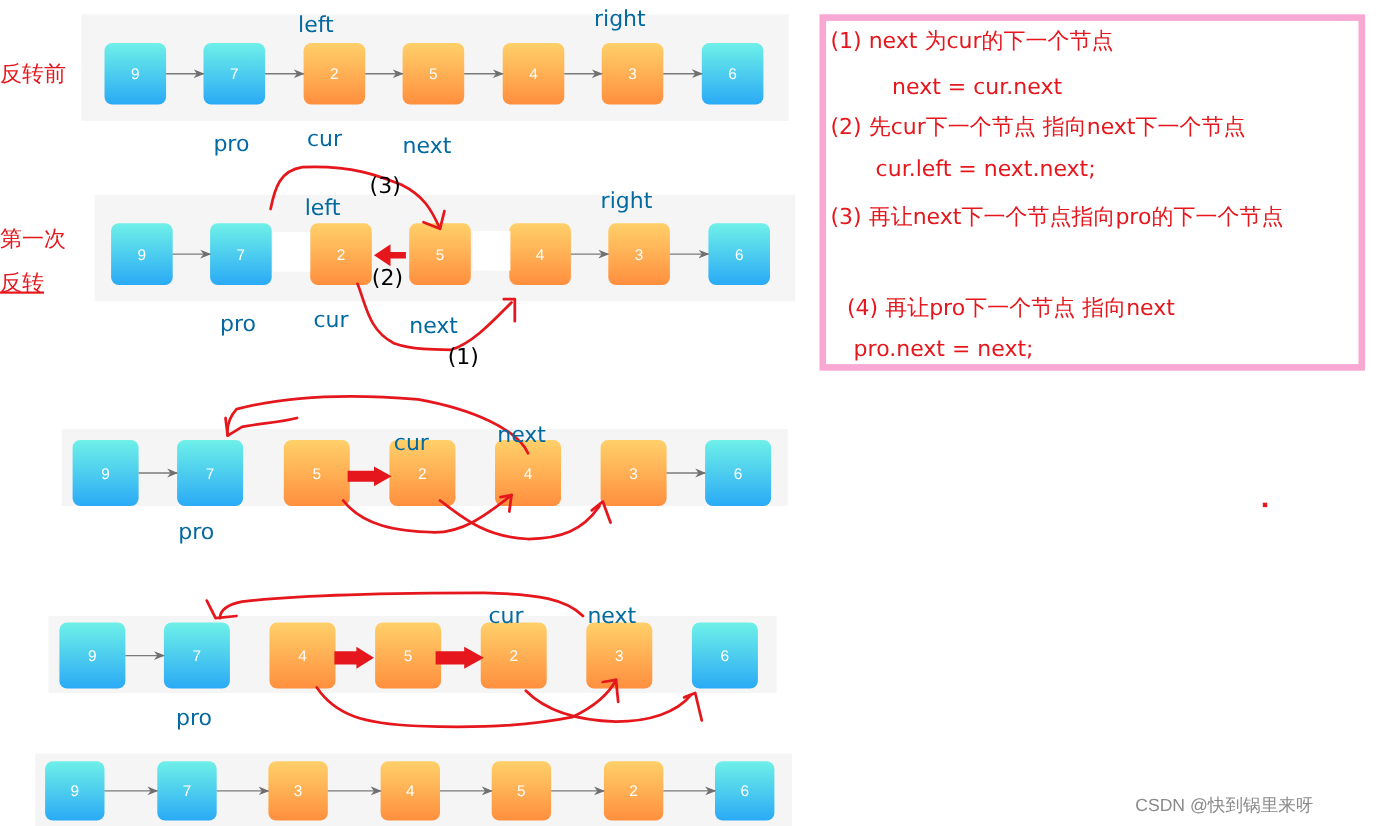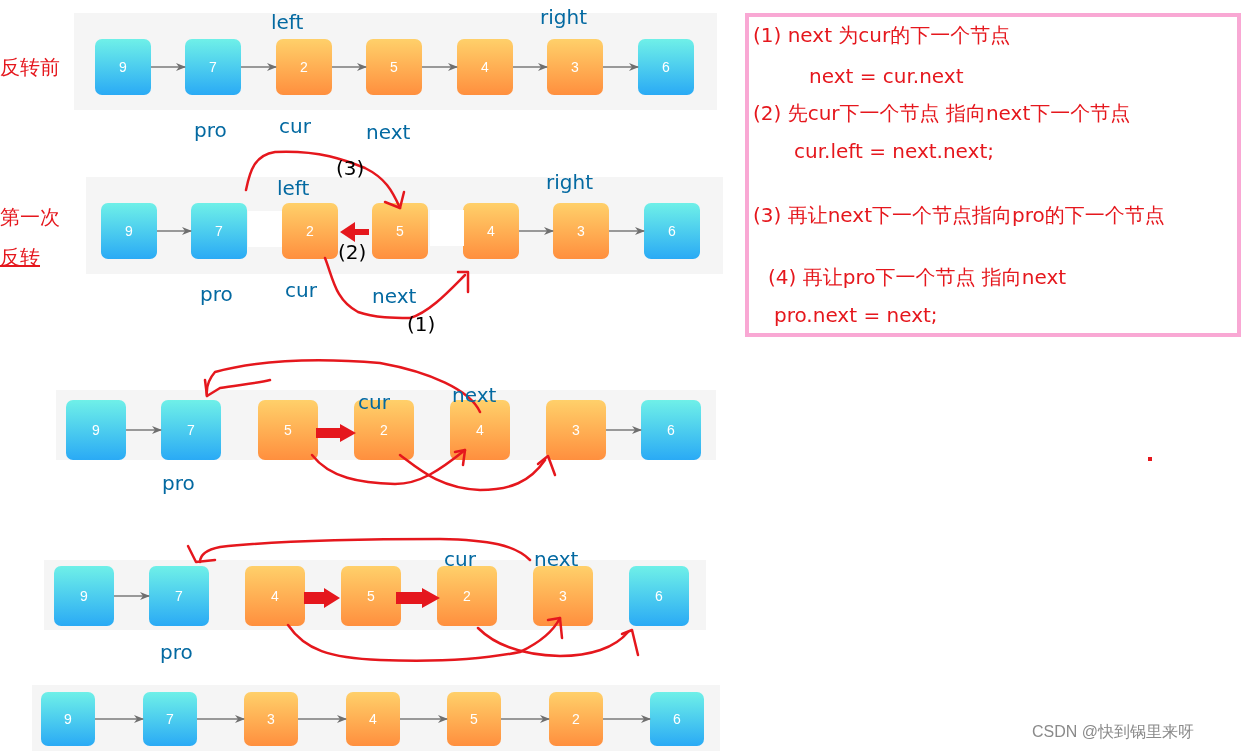--- a/index.html
+++ b/index.html
@@ -5,21 +5,21 @@
   html, body { margin:0; padding:0; background:#ffffff; }
   body { width:1258px; height:751px; position:relative; overflow:hidden; font-family:"DejaVu Sans", sans-serif; }
   .strip { position:absolute; background:#f5f5f5; }
   .node { position:absolute; width:56px; height:56px; border-radius:7px; color:#fff; font-family:"Liberation Sans", sans-serif; font-size:14px; display:flex; align-items:center; justify-content:center; box-sizing:border-box; }
   .node.blue { background:linear-gradient(#6ff0e8, #2aaaf5); }
   .node.orange { background:linear-gradient(#ffd06a, #ff8f3e); }
   .lbl { position:absolute; color:#0369a1; font-family:"DejaVu Sans", sans-serif; font-size:20px; line-height:1; white-space:nowrap; }
   .lbl.black { color:#000; }
   .rowlabel { position:absolute; color:#e5171d; font-size:20px; line-height:1.9; white-space:nowrap; }
   svg.overlay { position:absolute; left:0; top:0; width:1258px; height:751px; pointer-events:none; }
-  .note { position:absolute; left:745px; top:13px; width:496px; height:324px; border:4px solid #f9a8d4; box-sizing:border-box; }
+  .note { position:absolute; left:745px; top:13px; width:496px; height:324px; border:6px solid #f9a8d4; box-sizing:border-box; }
   .note-line { position:absolute; color:#e5171d; font-size:20px; white-space:nowrap; line-height:1; }
   .watermark { position:absolute; left:1032px; top:722px; color:#8a8a8a; font-size:16px; font-family:"Liberation Sans", sans-serif; white-space:nowrap; }
   .dot { position:absolute; left:1148px; top:457px; width:4px; height:4px; background:#e5171d; }
 </style>
 </head>
 <body>
 
 <div class="strip" style="left:74px;top:13px;width:643px;height:97px;"></div>
 <div class="strip" style="left:86px;top:177px;width:637px;height:97px;"></div>
 <div class="strip" style="left:56px;top:390px;width:660px;height:70px;"></div>
@@ -152,19 +152,19 @@
 
 <div class="lbl" style="left:444px;top:549px;">cur</div>
 <div class="lbl" style="left:534px;top:549px;">next</div>
 <div class="lbl" style="left:160px;top:642px;">pro</div>
 
 <div class="note">
   <div class="note-line" style="left:4px;top:8px;">(1)  next 为cur的下一个节点</div>
   <div class="note-line" style="left:60px;top:49px;">next = cur.next</div>
   <div class="note-line" style="left:4px;top:86px;">(2) 先cur下一个节点 指向next下一个节点</div>
   <div class="note-line" style="left:45px;top:124px;">cur.left = next.next;</div>
-  <div class="note-line" style="left:4px;top:168px;margin-top:20px;">(3) 再让next下一个节点指向pro的下一个节点</div>
+  <div class="note-line" style="left:4px;top:168px;">(3) 再让next下一个节点指向pro的下一个节点</div>
   <div class="note-line" style="left:19px;top:250px;">(4) 再让pro下一个节点 指向next</div>
   <div class="note-line" style="left:25px;top:288px;">pro.next = next;</div>
 </div>
 
 <div class="dot"></div>
 <div class="watermark">CSDN @快到锅里来呀</div>
 
 </body></html>

